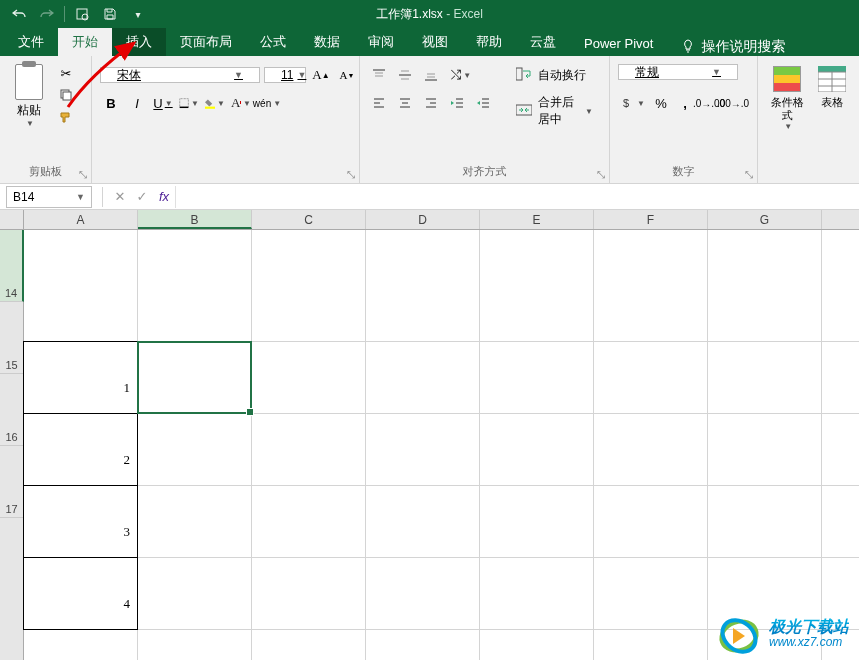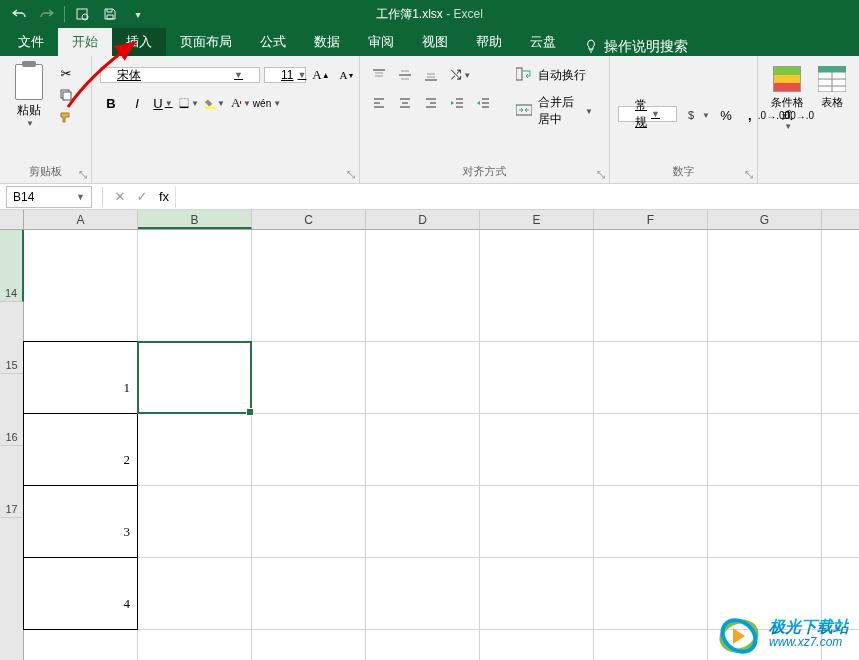--- a/index.html
+++ b/index.html
@@ -52,21 +52,21 @@
 .cond-icon { width: 28px; height: 26px; background: linear-gradient(to bottom, #7ac943 0 33%, #fcc62a 33% 66%, #ed4c4c 66%); border: 1px solid #999; }
 .cond-label { font-size: 11px; text-align: center; margin-top: 4px; line-height: 1.2; }
 
 .dl { font-size: 10px; color: #777; text-align: right; padding-right: 2px; }
 
 .formula-bar { height: 26px; border-bottom: 1px solid #d4d4d4; display: flex; align-items: center; background: #fff; }
 .name-box { width: 86px; height: 22px; border: 1px solid #c0c0c0; margin: 0 4px 0 6px; display: flex; align-items: center; padding: 0 6px; font-size: 12px; }
 .name-arrow { margin-left: auto; font-size: 9px; color: #666; }
 .fx-sep { width: 1px; height: 20px; background: #d4d4d4; margin: 0 6px; }
 .fx-btn { width: 22px; color: #999; text-align: center; font-size: 13px; cursor: pointer; }
-.fx-btn.fx { color: #000000; }
+.fx-btn.fx { font-style: italic; color: #4c1d95; }
 .formula-input { flex: 1; height: 22px; border-left: 1px solid #e0e0e0; padding: 0 6px; font-size: 12px; }
 
 .sheet-area { position: relative; height: calc(100% - 28px - 28px - 128px - 26px); overflow: hidden; }
 
 .col-headers { display: flex; height: 20px; background: #e6e6e6; border-bottom: 1px solid #aaa; }
 .corner { width: 24px; border-right: 1px solid #aaa; background: #e6e6e6; }
 .col-h { border-right: 1px solid #ccc; text-align: center; font-size: 12px; color: #444; line-height: 20px; }
 .col-h.sel { background: #d4e6d6; border-bottom: 2px solid #217346; }
 
 .grid-body { display: flex; height: calc(100% - 20px); }
@@ -134,20 +134,21 @@
   <div class="tab">文件</div>
   <div class="tab active">开始</div>
   <div class="tab highlight">插入</div>
   <div class="tab">页面布局</div>
   <div class="tab">公式</div>
   <div class="tab">数据</div>
   <div class="tab">审阅</div>
   <div class="tab">视图</div>
   <div class="tab">帮助</div>
   <div class="tab">云盘</div>
+  <div class="tab">Power Pivot</div>
   <div class="tell-me">
     <span><svg width="14" height="14" viewBox="0 0 14 14">
           <path d="M7 1 A4 4 0 0 1 9 8 L9 10 H5 L5 8 A4 4 0 0 1 7 1 M5 11 H9 M6 13 H8" fill="none" stroke="#fff" stroke-width="1"></path>
         </svg></span>
     <span>操作说明搜索</span>
   </div>
 </div>
 
 <div class="ribbon">
 
@@ -311,21 +312,21 @@
             <span>合并后居中</span>
             <span class="dd">▼</span>
           </div>
       </div>
     </div>
     <div class="group-label">对齐方式</div>
     <div class="dl" style="position:absolute;right:2px;bottom:2px">⤡</div>
   </div>
 
   <div class="group" style="width:148px;position:relative">
-    <div class="group-body" style="flex-direction:row;align-items:center">
+    <div class="group-body" style="flex-direction:column;align-items:flex-start">
       <div class="combo number-combo">
           <span>常规</span>
           <span class="combo-arrow">▼</span>
         </div>
       <div class="num-row">
         <div class="ribbon-btn" style="width:30px">
             <svg width="14" height="14">
               <text x="2" y="11" font-size="11" fill="#333">$</text>
             </svg>
             <span class="dd">▼</span>

